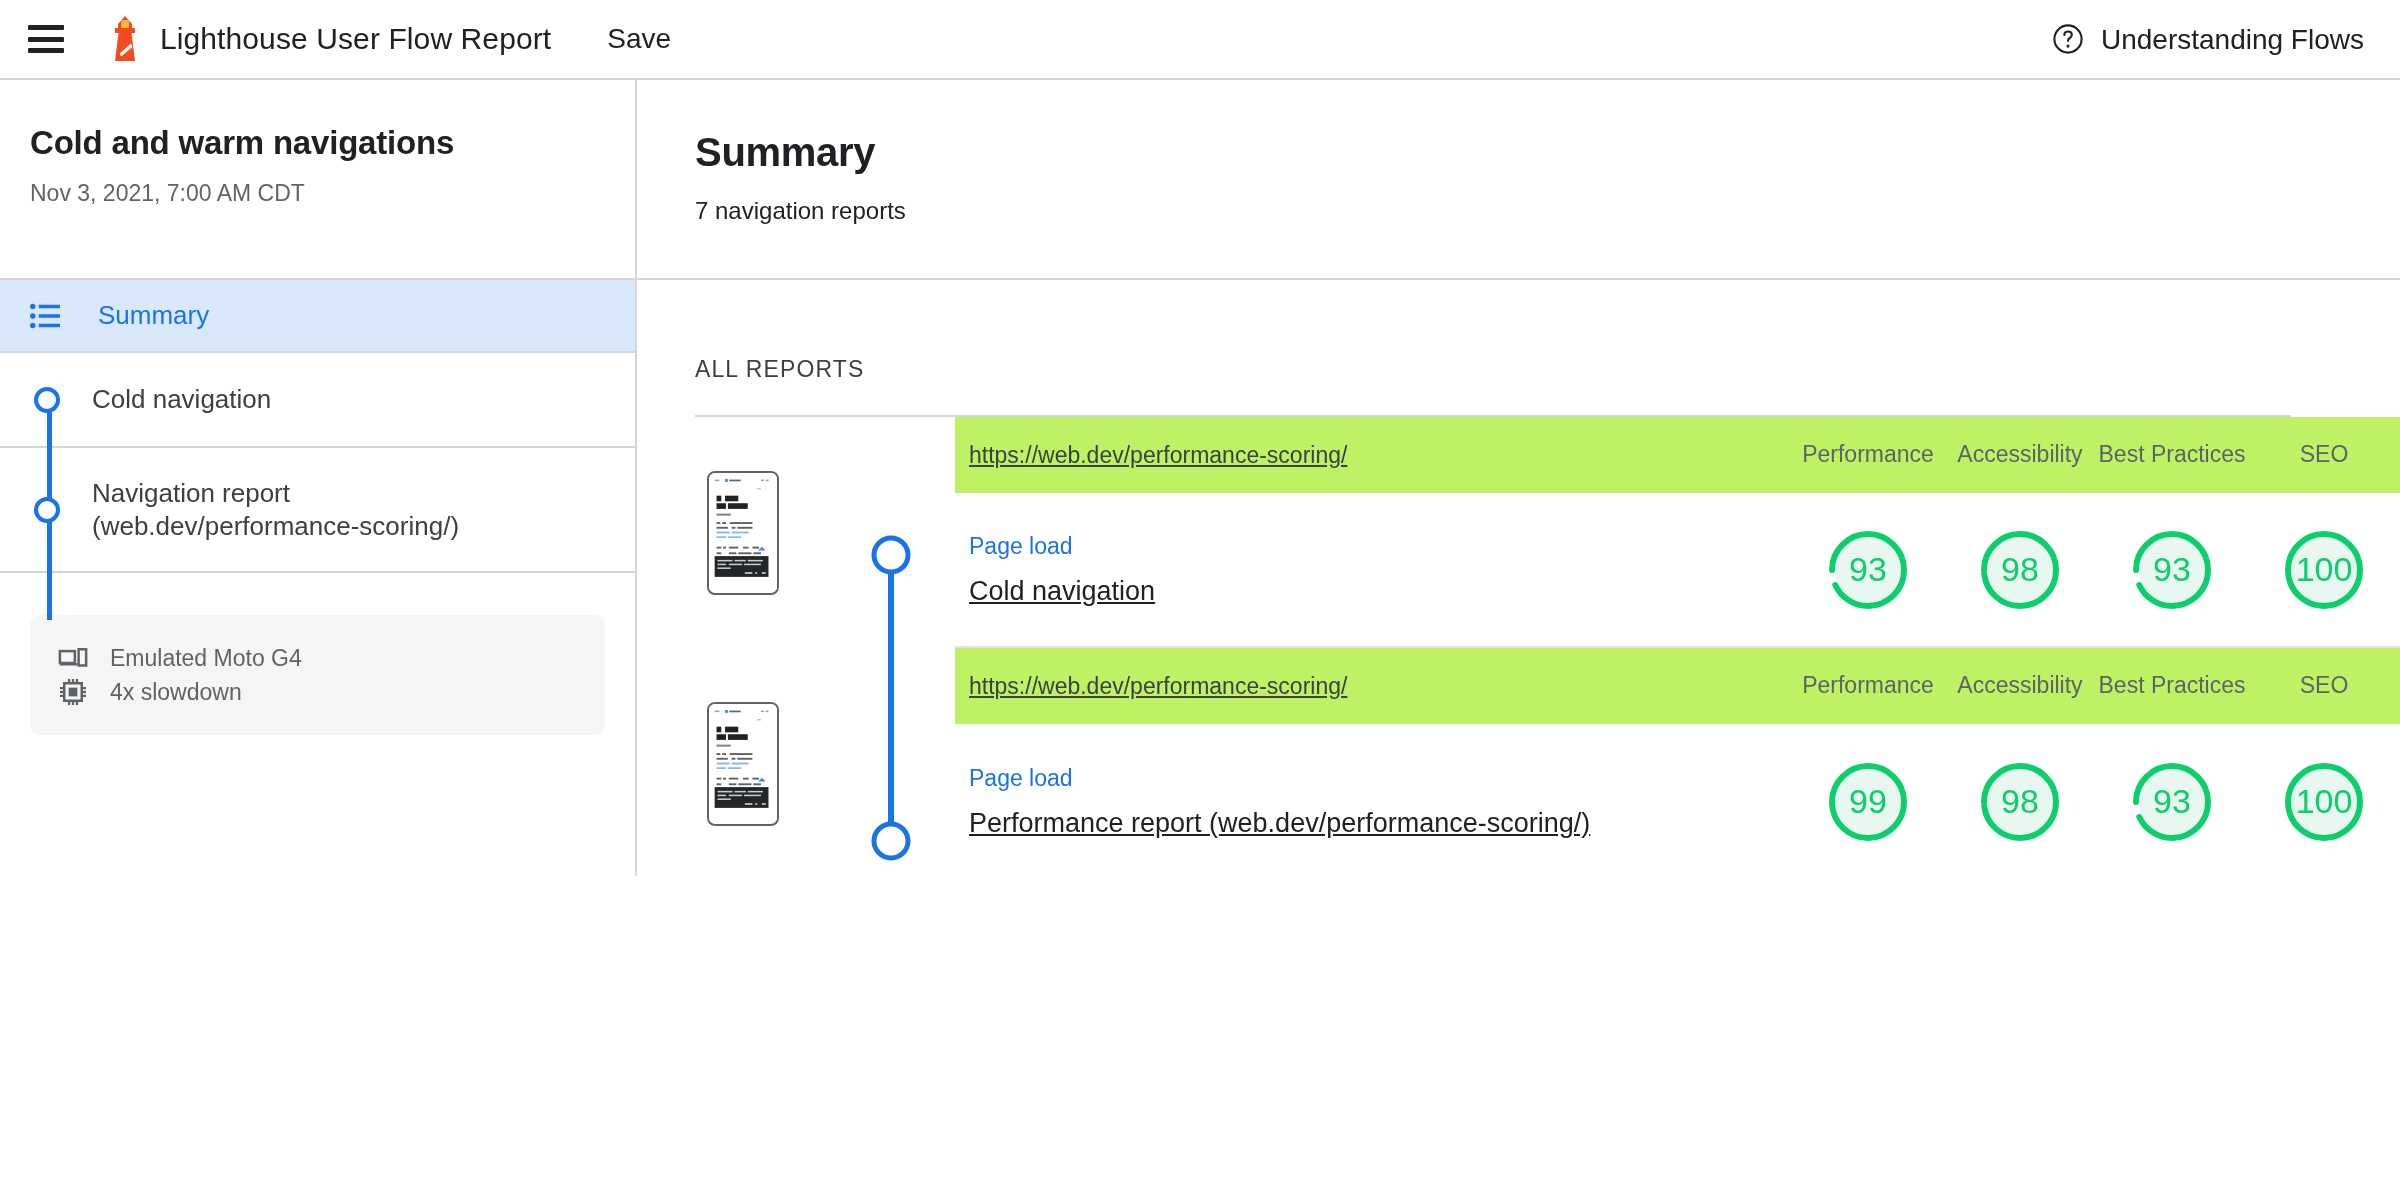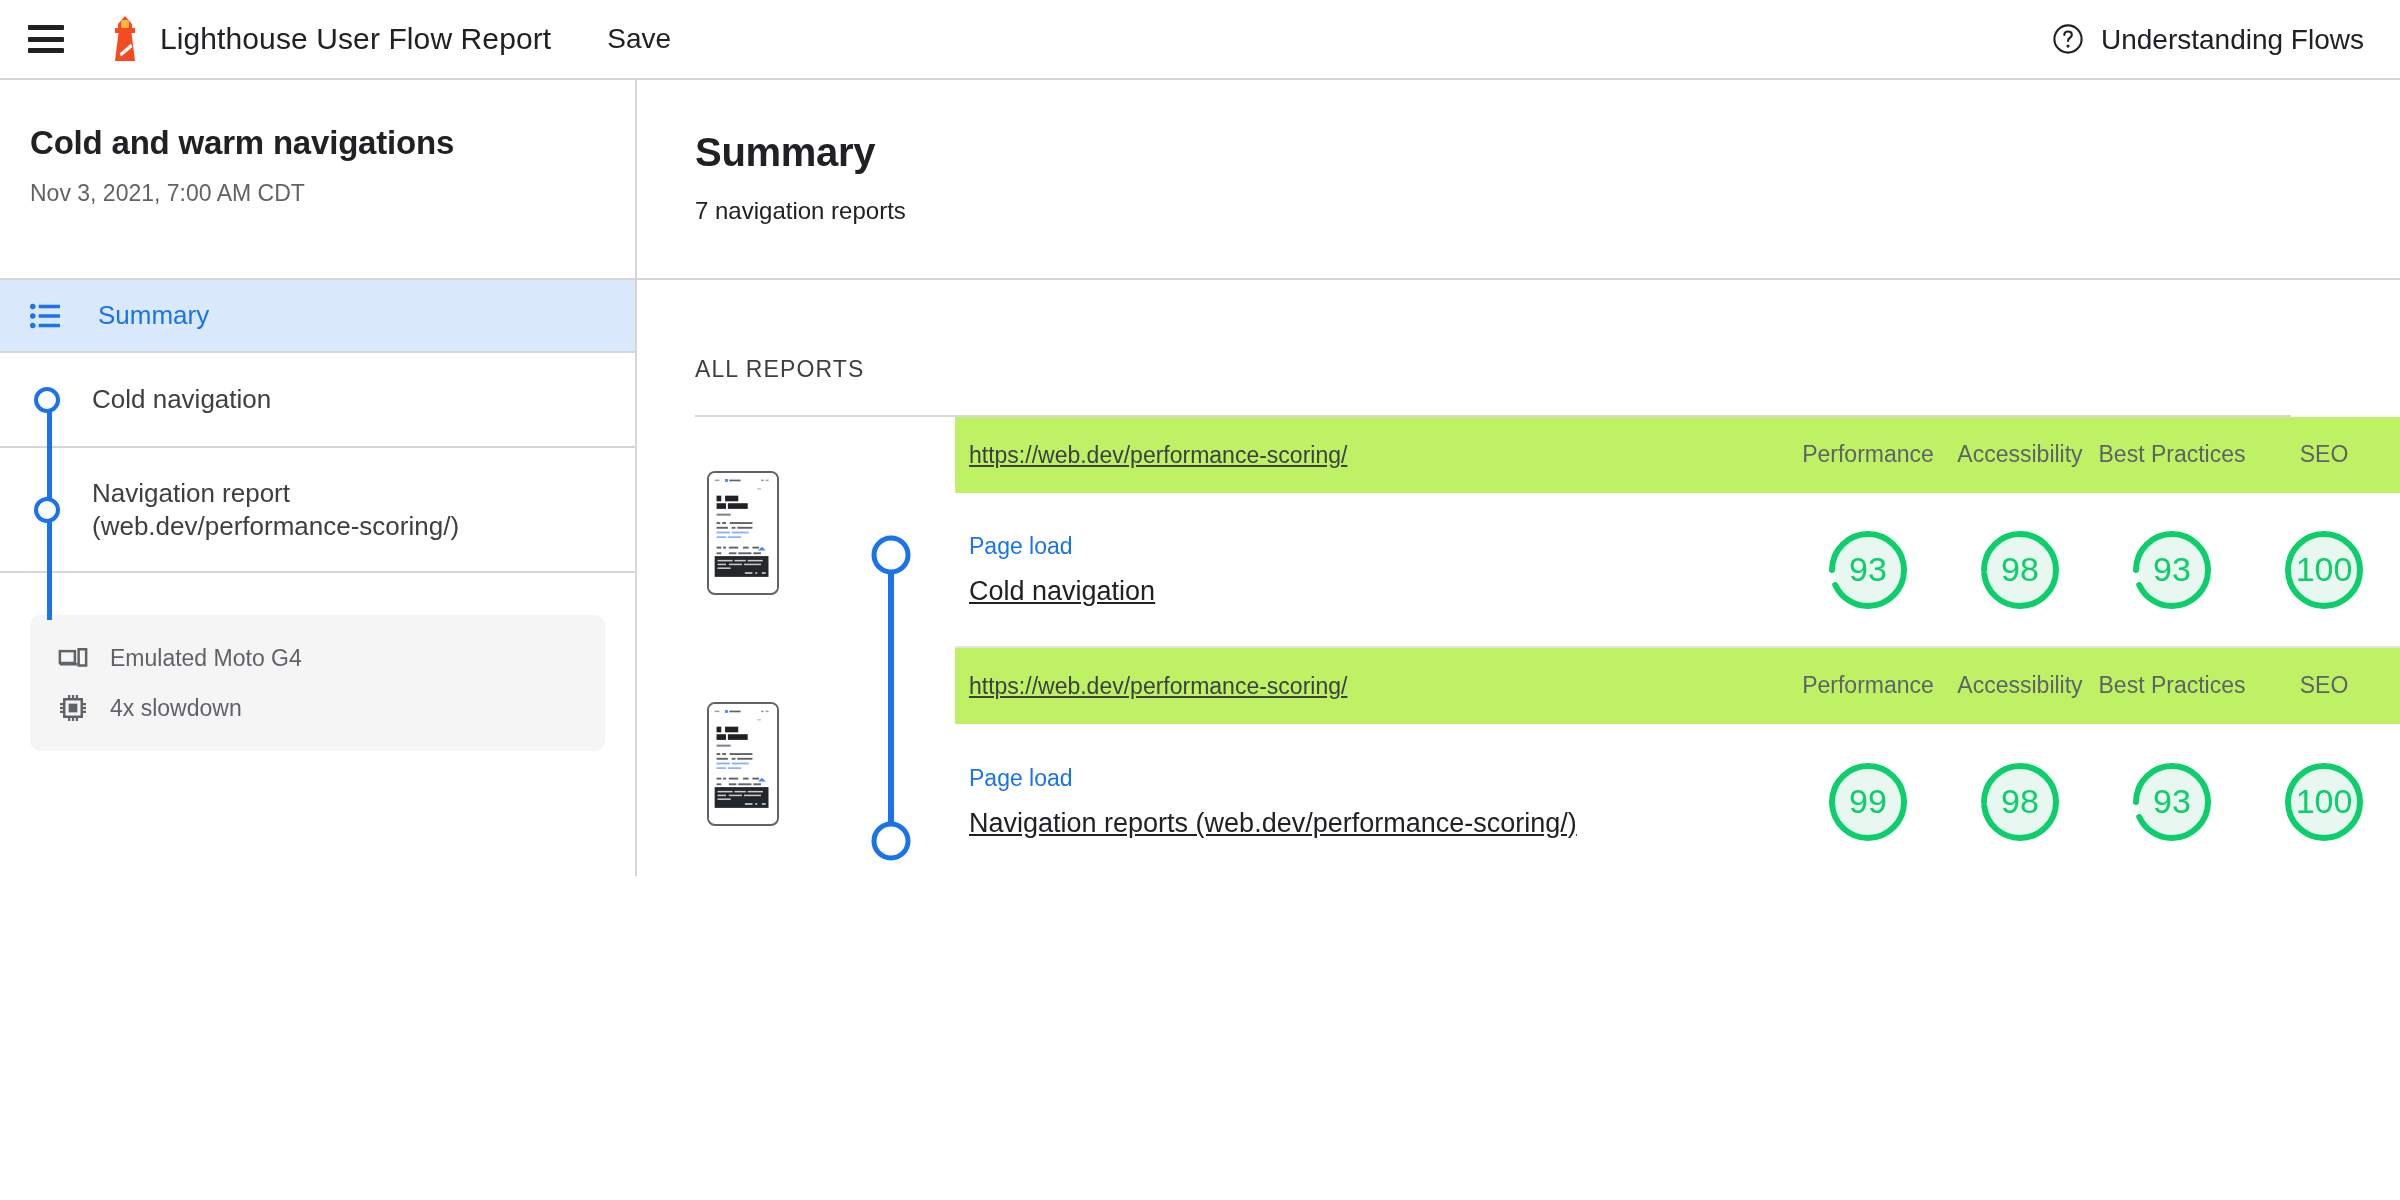--- a/index.html
+++ b/index.html
@@ -187,21 +187,21 @@
     border-radius: 10px;
     padding: 28px 0 28px 28px;
     box-sizing: border-box;
   }
   .env-row {
     display: flex;
     align-items: center;
     gap: 22px;
     font-size: 23px;
     color: #5f6368;
-    margin-bottom: 20px;
+    margin-bottom: 4px;
   }
   .env-row:last-child { margin-bottom: 0; }
   .env-icon { width: 30px; height: 30px; flex:0 0 auto; display:block;}
 
   
   .summary-head {
     box-sizing: border-box;
     height: 200px;
     padding: 50px 0 0 58px;
     border-bottom: 2px solid #d6d6d6;
@@ -615,21 +615,21 @@
               <div class="url">https://web.dev/performance-scoring/</div>
               <div class="cat">Performance</div>
               <div class="cat">Accessibility</div>
               <div class="cat">Best Practices</div>
               <div class="cat">SEO</div>
             </div>
 
             <div class="rowbody last">
               <div>
                 <div class="step-type">Page load</div>
-                <div class="step-name">Navigation reports (web.dev/performance-scoring/)</div>
+                <div class="step-name">Performance report (web.dev/performance-scoring/)</div>
               </div>
               <div class="gauge-cell">
                 <div class="gauge">
                   <svg width="84" height="84" viewBox="0 0 84 84">
                     <circle cx="42" cy="42" r="33" fill="#e8f8f0"></circle>
                     <circle class="arc" cx="42" cy="42" r="36" fill="none" stroke="#0cce6b" stroke-width="6" stroke-linecap="round" stroke-dasharray="223.93272434788045 2.2619467105846525" transform="rotate(-90 42 42)"></circle>
                   </svg>
                   <div class="gauge-num">99</div>
                 </div>
               </div>

